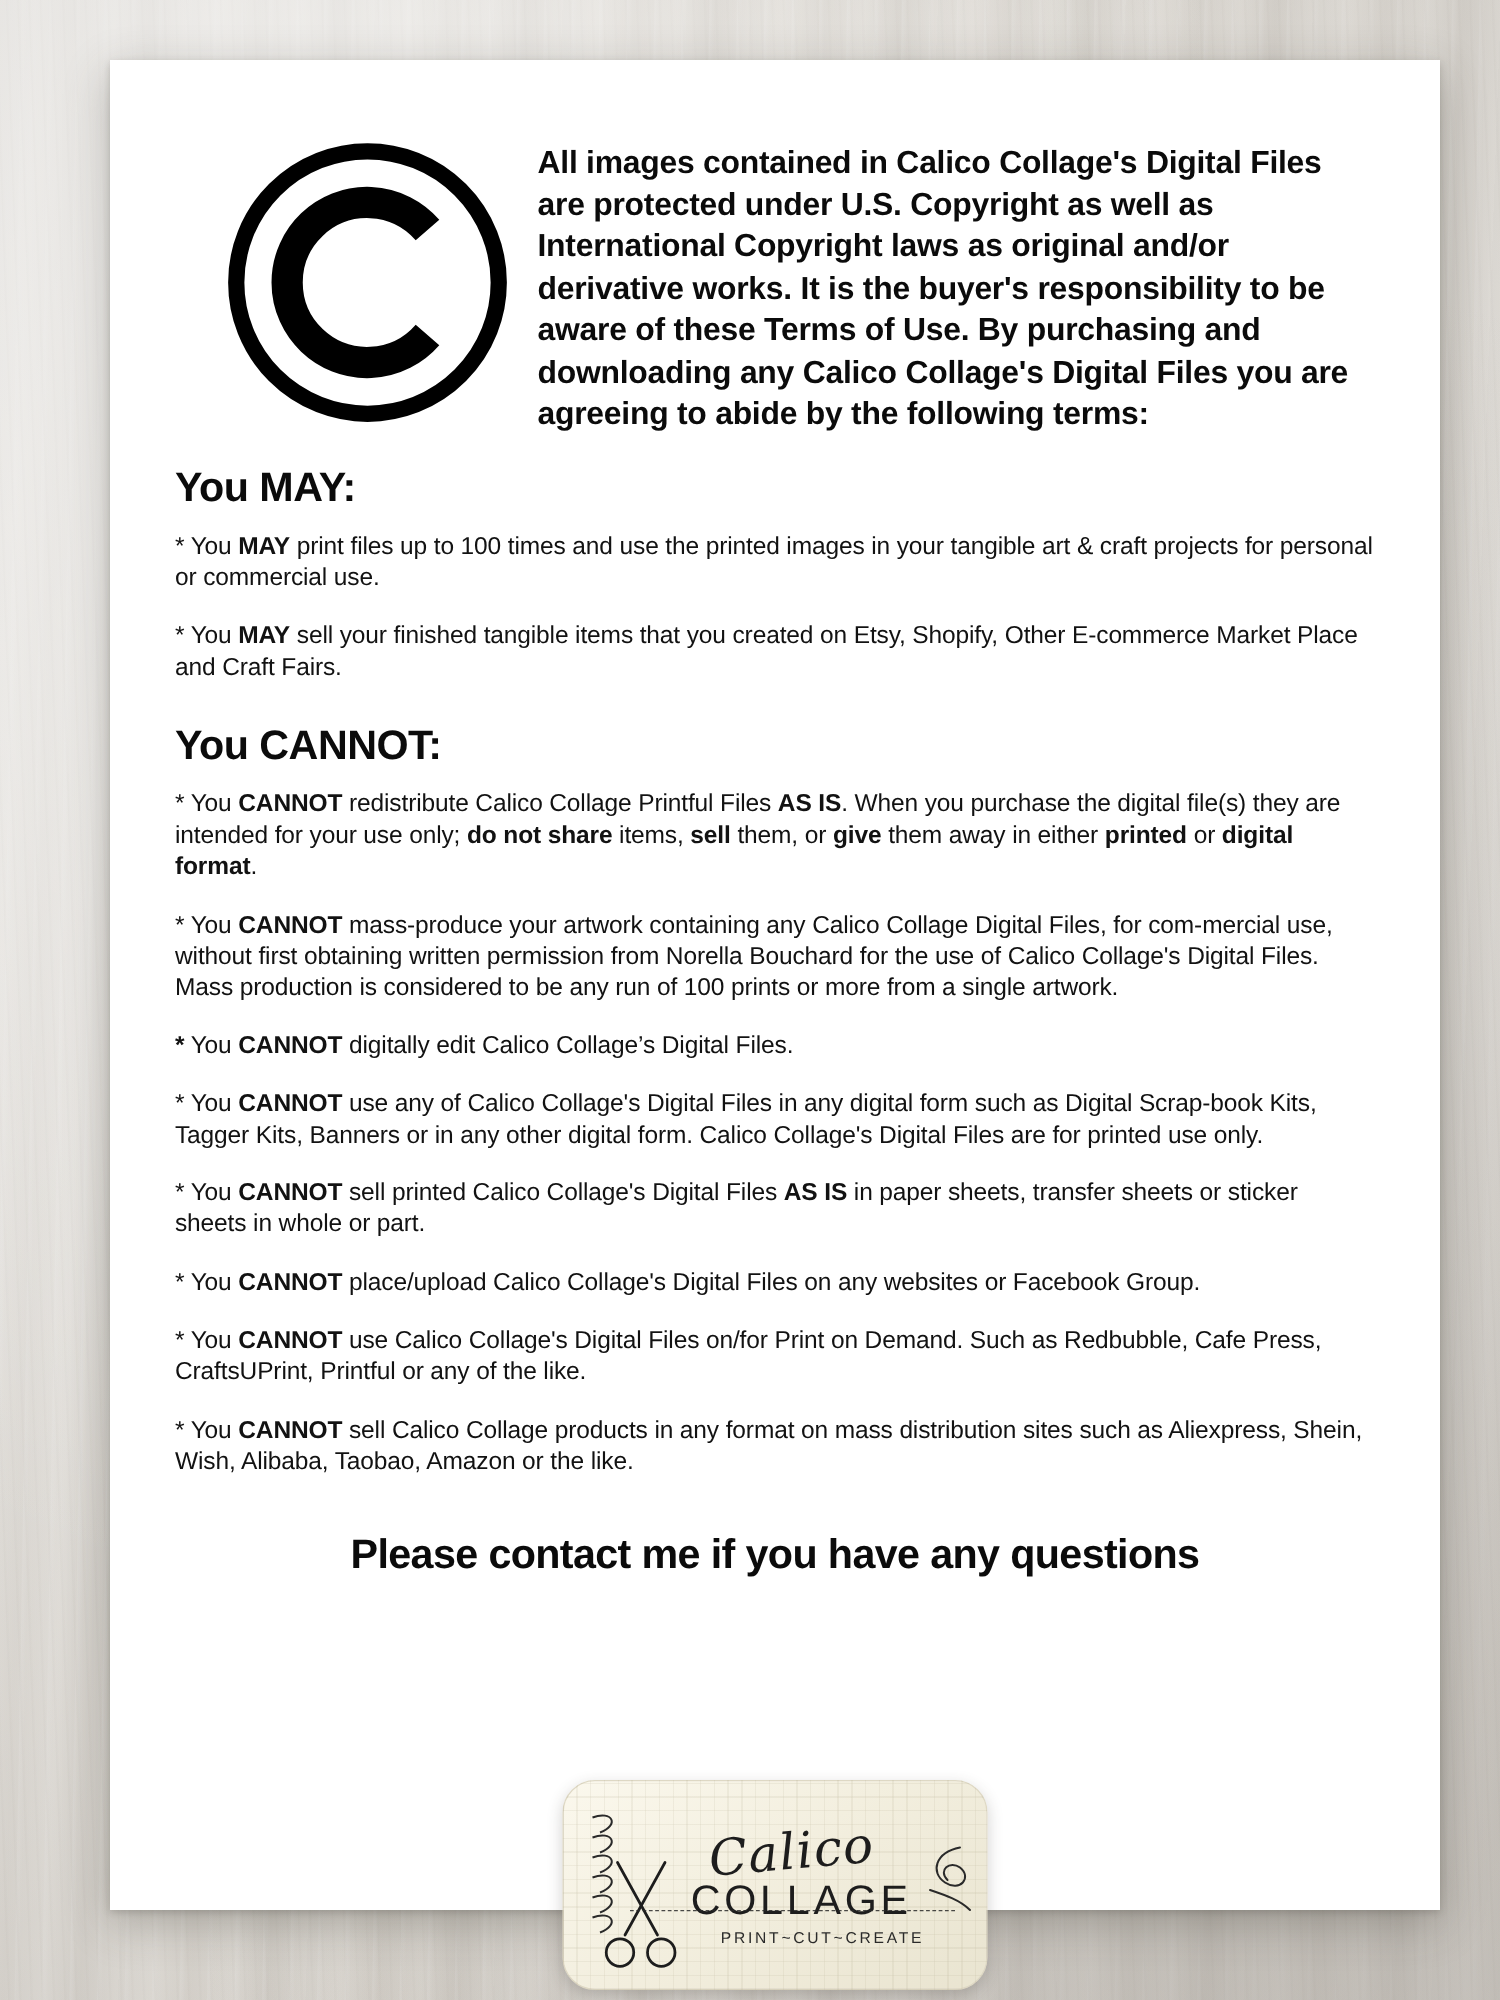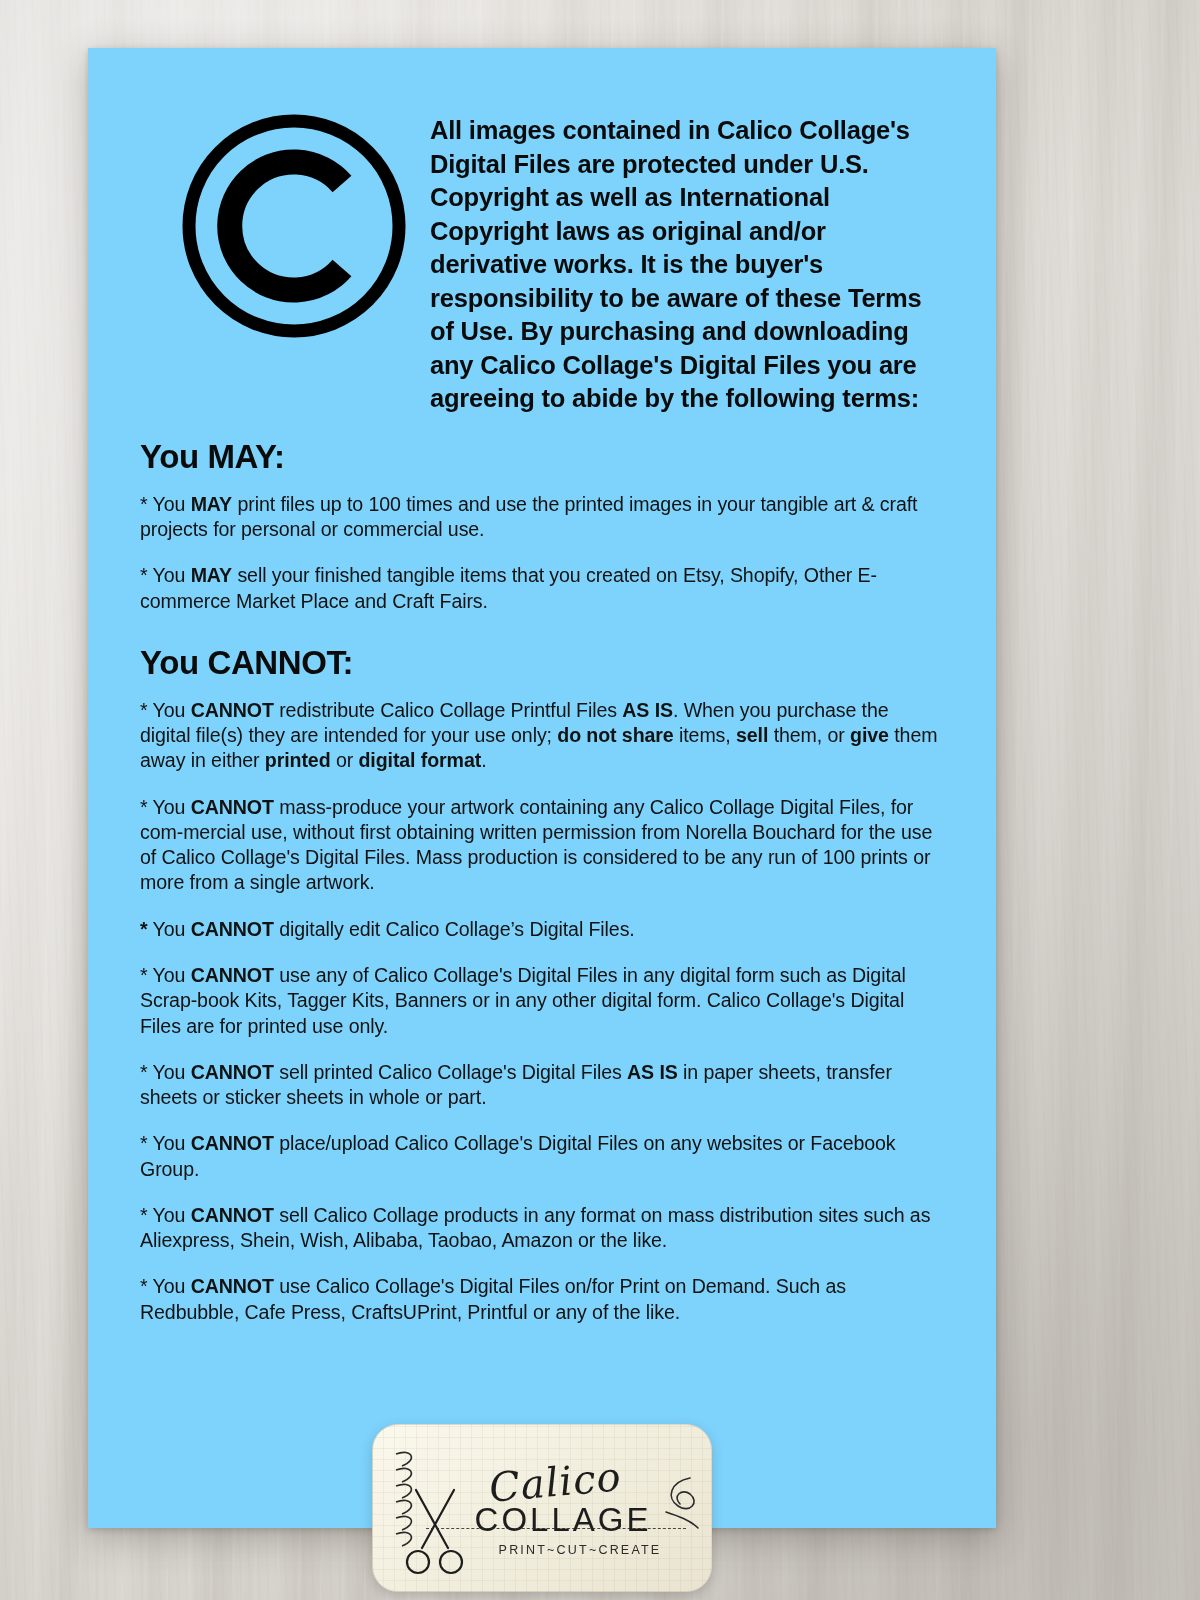--- a/index.html
+++ b/index.html
@@ -67,23 +67,23 @@
       radial-gradient(ellipse at 20% 12%, rgba(255,255,255,0.55), rgba(255,255,255,0) 55%),
       radial-gradient(ellipse at 85% 90%, rgba(120,112,102,0.30), rgba(120,112,102,0) 60%),
       radial-gradient(ellipse at 50% 50%, rgba(255,255,255,0.25), rgba(140,133,124,0.25) 100%);
   }
 
   
   #paper {
     position: absolute;
     left: 88px;
     top: 48px;
-    width: 908px;
+    width: 1064px;
     height: 1480px;
-    background: #7dd3fc;
+    background: #ffffff;
     box-shadow: 0 10px 34px rgba(60,55,48,0.30), 0 2px 6px rgba(60,55,48,0.22);
   }
 
   .content {
     position: absolute;
     left: 0; top: 0; right: 0; bottom: 0;
     padding: 52px 52px 0 52px;
     box-sizing: border-box;
     color: #111;
   }
@@ -280,27 +280,28 @@
 
     <p class="term">
       <span>* You </span><b>CANNOT</b><span> sell printed Calico Collage's Digital Files </span><b>AS IS</b><span> in paper sheets, transfer sheets or sticker sheets in whole or part.</span>
     </p>
 
     <p class="term">
       <span>* You </span><b>CANNOT</b><span> place/upload Calico Collage's Digital Files on any websites or Facebook Group.</span>
     </p>
 
     <p class="term">
+      <span>* You </span><b>CANNOT</b><span> use Calico Collage's Digital Files on/for Print on Demand. Such as Redbubble, Cafe Press, CraftsUPrint, Printful or any of the like.</span>
+    </p>
+
+    <p class="term">
       <span>* You </span><b>CANNOT</b><span> sell Calico Collage products in any format on mass distribution sites such as Aliexpress, Shein, Wish, Alibaba,  Taobao, Amazon or the like.</span>
     </p>
 
-    <p class="term">
-      <span>* You </span><b>CANNOT</b><span> use Calico Collage's Digital Files on/for Print on Demand. Such as Redbubble, Cafe Press, CraftsUPrint, Printful or any of the like.</span>
-    </p>
-
+    <p id="contact-line">Please contact me if you have any questions</p>
   </div>
 
   <div id="logo-badge">
     <div class="badge-paper"></div>
     <div class="badge-grid"></div>
 
     <div id="spiral-icon">
       <svg width="34" height="120" viewBox="0 0 34 120" aria-hidden="true">
         <g fill="none" stroke="#2a2a2a" stroke-width="1.6">
           <path d="M6 8 C22 2, 28 14, 12 20"></path>

